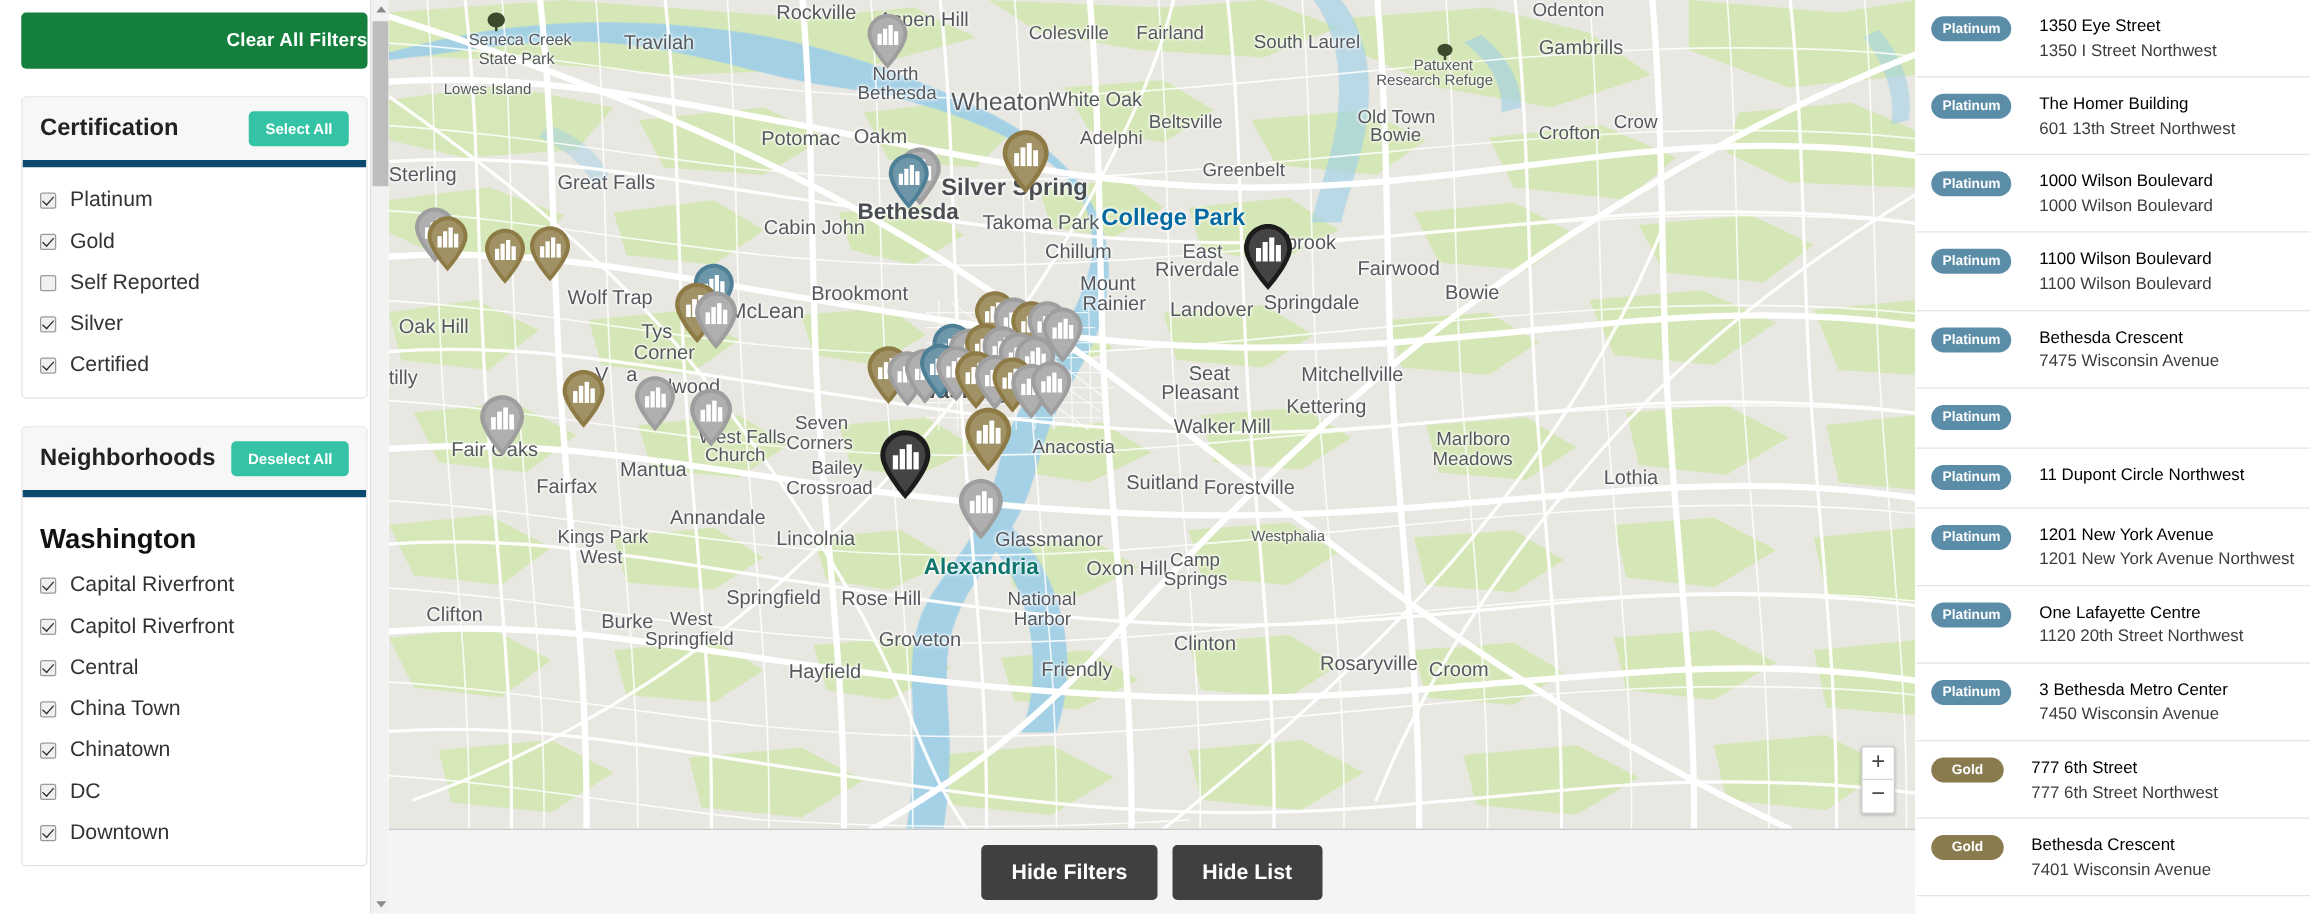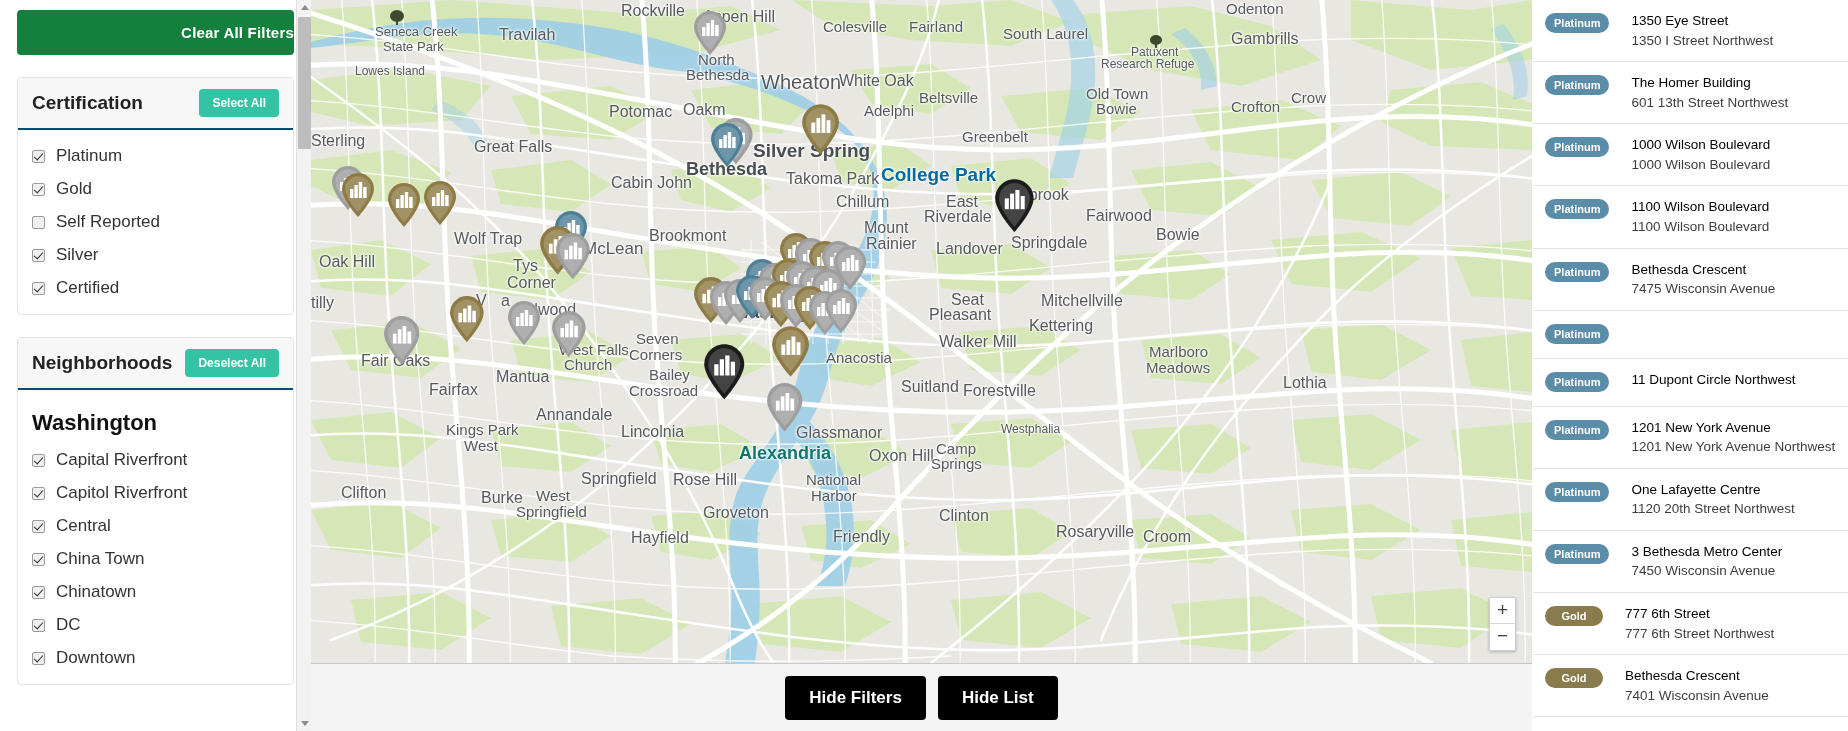--- a/index.html
+++ b/index.html
@@ -39,21 +39,21 @@
   }
   .panel-card {
     margin-top: 22px;
     border: 1px solid #e3e3e3;
     border-radius: 4px;
     background: #fff;
   }
   .panel-head {
     display: flex; align-items: center; justify-content: space-between;
     background: #f7f7f7;
-    border-bottom: 2px solid #0c4a6e;
+    border-bottom: 6px solid #0c4a6e;
     padding: 11px 14px;
     border-radius: 4px 4px 0 0;
   }
   .panel-head h3 {
     margin: 0; font-size: 19px; font-weight: bold; color: #222;
   }
   .btn-mini {
     background: #34c3a5; border: none; border-radius: 4px;
     color: #fff; font-size: 12px; font-weight: bold;
     padding: 7px 13px; cursor: pointer;
@@ -154,21 +154,21 @@
 
   #map-footer {
     position: absolute; left: 0; top: 663px;
     width: 1221px; height: 68px;
     background: #f4f4f4;
     border-top: 1px solid #c9c9c9;
     display: flex; align-items: center; justify-content: center;
     gap: 12px;
   }
   .btn-blue {
-    background: #000000; border: none; border-radius: 4px;
+    background: #404040; border: none; border-radius: 4px;
     color: #fff; font-size: 17px; font-weight: bold;
     padding: 12px 24px; cursor: pointer;
   }
 
   
   #list-panel {
     position: relative;
     flex: 0 0 316px; width: 316px; height: 731px;
     background: #fff;
     overflow: hidden;
@@ -447,21 +447,21 @@
           <div class="map-label" style="left: 375px; top: 66px; font-size: 15px; font-weight: normal;">Bethesda</div>
           <div class="map-label" style="left: 450px; top: 71px; font-size: 20px; font-weight: normal;">Wheaton</div>
           <div class="map-label" style="left: 528px; top: 72px; font-size: 16px; font-weight: normal;">White Oak</div>
           <div class="map-label" style="left: 44px; top: 64px; font-size: 12px; font-weight: normal;">Lowes Island</div>
           <div class="map-label" style="left: 608px; top: 89px; font-size: 15px; font-weight: normal;">Beltsville</div>
           <div class="map-label" style="left: 775px; top: 85px; font-size: 15px; font-weight: normal;">Old Town</div>
           <div class="map-label" style="left: 785px; top: 100px; font-size: 15px; font-weight: normal;">Bowie</div>
           <div class="map-label" style="left: 920px; top: 98px; font-size: 15px; font-weight: normal;">Crofton</div>
           <div class="map-label" style="left: 980px; top: 89px; font-size: 15px; font-weight: normal;">Crow</div>
           <div class="map-label" style="left: 0px; top: 132px; font-size: 16px; font-weight: normal;">Sterling</div>
-          <div class="map-label" style="left: 135px; top: 138px; font-size: 16px; font-weight: normal; margin-left: 28px;">Great Falls</div>
+          <div class="map-label" style="left: 135px; top: 138px; font-size: 16px; font-weight: normal;">Great Falls</div>
           <div class="map-label" style="left: 298px; top: 103px; font-size: 16px; font-weight: normal;">Potomac</div>
           <div class="map-label" style="left: 372px; top: 101px; font-size: 16px; font-weight: normal;">Oakm</div>
           <div class="map-label" style="left: 553px; top: 102px; font-size: 15px; font-weight: normal;">Adelphi</div>
           <div class="map-label" style="left: 651px; top: 128px; font-size: 15px; font-weight: normal;">Greenbelt</div>
           <div class="map-label" style="left: 442px; top: 140px; font-size: 19px; font-weight: bold; color: rgb(74, 77, 82);">Silver Spring</div>
           <div class="map-label" style="left: 375px; top: 159px; font-size: 18px; font-weight: bold; color: rgb(74, 77, 82);">Bethesda</div>
           <div class="map-label" style="left: 570px; top: 164px; font-size: 19px; font-weight: bold; color: #0369a1;">College Park</div>
           <div class="map-label" style="left: 300px; top: 174px; font-size: 16px; font-weight: normal;">Cabin John</div>
           <div class="map-label" style="left: 475px; top: 170px; font-size: 16px; font-weight: normal;">Takoma Park</div>
           <div class="map-label" style="left: 525px; top: 193px; font-size: 16px; font-weight: normal;">Chillum</div>

